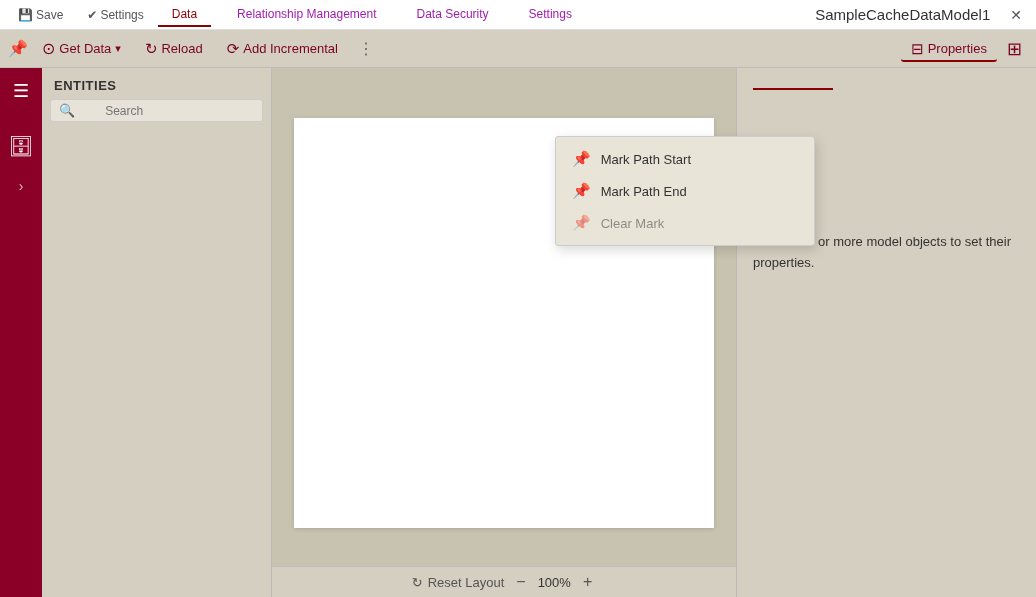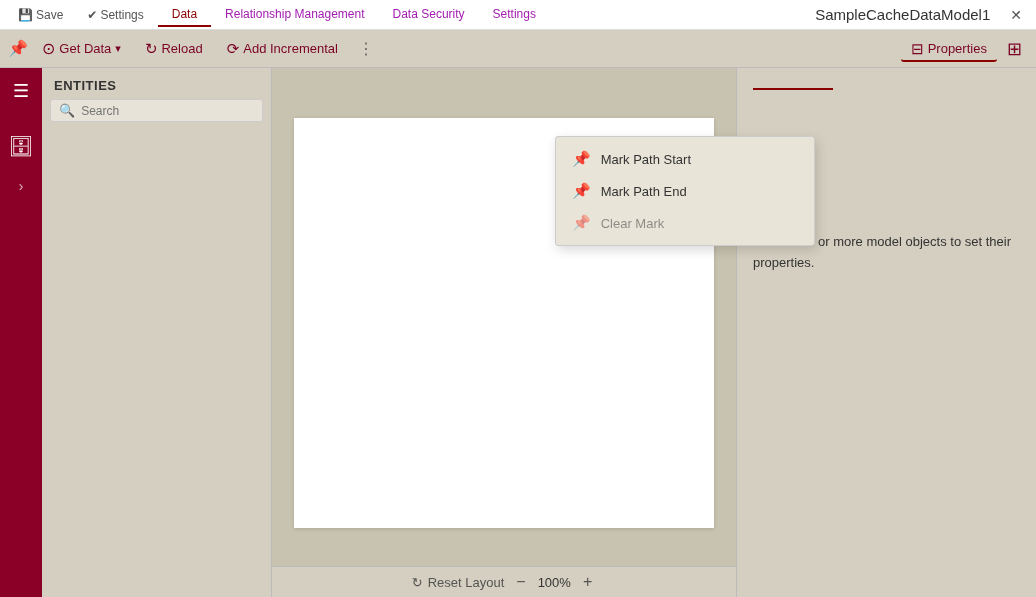--- a/index.html
+++ b/index.html
@@ -20,21 +20,21 @@
       align-items: center;
       background: #fff;
       border-bottom: 1px solid #ddd;
       height: 30px;
       padding: 0 8px;
       gap: 4px;
     }
     .title-bar-tabs {
       display: flex;
       align-items: center;
-      gap: 0;
+      gap: 12px;
       flex: 1;
     }
     .tab-item {
       padding: 4px 14px;
       font-size: 12px;
       color: #a21caf;
       cursor: pointer;
       border-bottom: 2px solid transparent;
       white-space: nowrap;
     }
@@ -184,20 +184,21 @@
       padding: 3px 8px;
       gap: 6px;
     }
     .sidebar-search input {
       border: none;
       background: transparent;
       font-size: 12px;
       color: #444;
       outline: none;
       width: 100%;
+      margin-left: 24px;
     }
     .search-icon-char {
       color: #888;
       font-size: 13px;
     }
 
     
     .dropdown-overlay {
       position: absolute;
       top: 68px;

